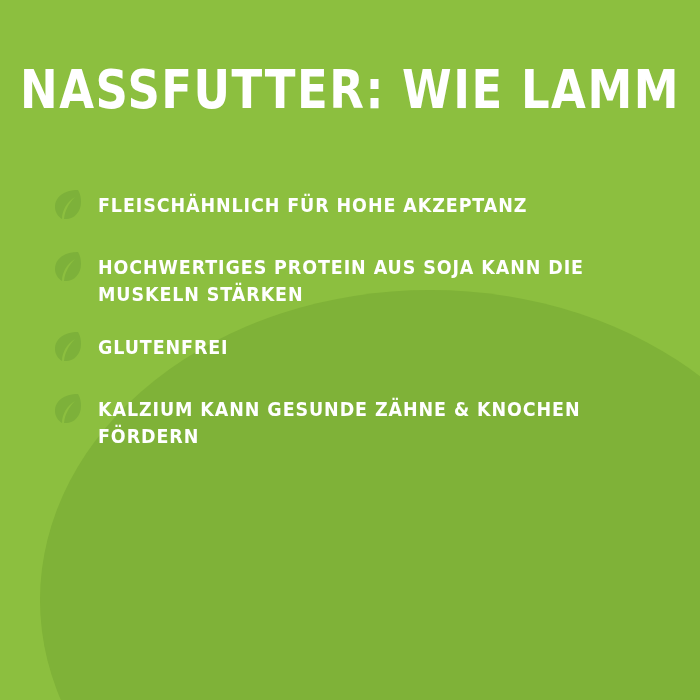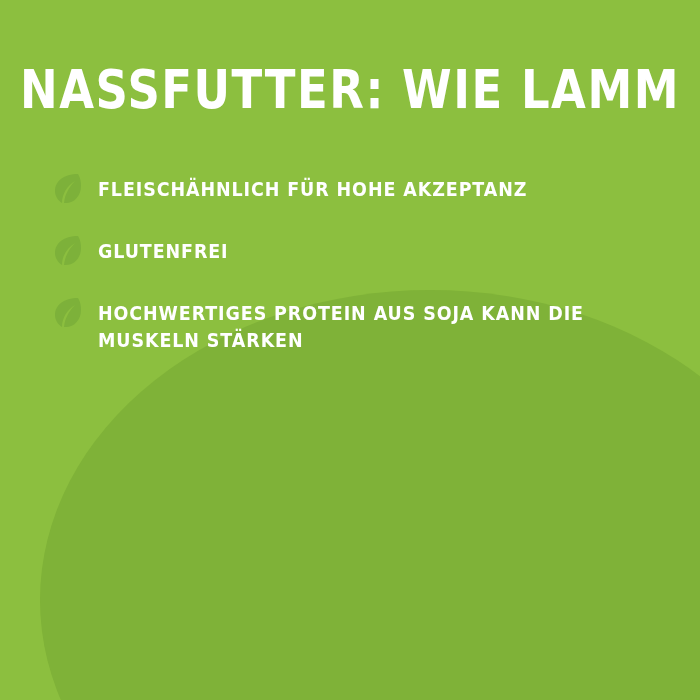--- a/index.html
+++ b/index.html
@@ -51,21 +51,21 @@
     line-height: 1.05;
     font-weight: bold;
     letter-spacing: 1.5px;
     text-transform: uppercase;
     font-family: "DejaVu Sans", sans-serif;
     transform: scaleY(1.18);
     transform-origin: top center;
   }
   .list {
     position: absolute;
-    top: 174px;
+    top: 190px;
     left: 52px;
     width: 610px;
   }
   .item {
     display: flex;
     align-items: flex-start;
     margin-bottom: 30px;
   }
   .leaf {
     flex: 0 0 auto;
@@ -111,30 +111,38 @@
         </span>
         <span class="item-text">Fleischähnlich für hohe Akzeptanz</span>
       </div>
 
       <div class="item">
         <span class="leaf">
           <svg width="30" height="34" viewBox="0 0 30 34">
             <path d="M26 2C12 2 3 9 3 19c0 5 3 9.5 7 12 0-9 5-17 13-22-6 6-10 13-11 22 10 1 17-7 17-17 0-5-1-9-3-12z" fill="#7db13a"></path>
           </svg>
         </span>
-        <span class="item-text">Glutenfrei</span>
+        <span class="item-text">Hochwertiges Protein aus Soja kann die Muskeln stärken</span>
       </div>
 
       <div class="item">
         <span class="leaf">
           <svg width="30" height="34" viewBox="0 0 30 34">
             <path d="M26 2C12 2 3 9 3 19c0 5 3 9.5 7 12 0-9 5-17 13-22-6 6-10 13-11 22 10 1 17-7 17-17 0-5-1-9-3-12z" fill="#7db13a"></path>
           </svg>
         </span>
-        <span class="item-text">Hochwertiges Protein aus Soja kann die Muskeln stärken</span>
+        <span class="item-text">Glutenfrei</span>
       </div>
 
 
+      <div class="item">
+        <span class="leaf">
+          <svg width="30" height="34" viewBox="0 0 30 34">
+            <path d="M26 2C12 2 3 9 3 19c0 5 3 9.5 7 12 0-9 5-17 13-22-6 6-10 13-11 22 10 1 17-7 17-17 0-5-1-9-3-12z" fill="#7db13a"></path>
+          </svg>
+        </span>
+        <span class="item-text">Kalzium kann gesunde Zähne &amp; Knochen fördern</span>
+      </div>
 
 
     </div>
   </div>
 </div>
 
 </body></html>

